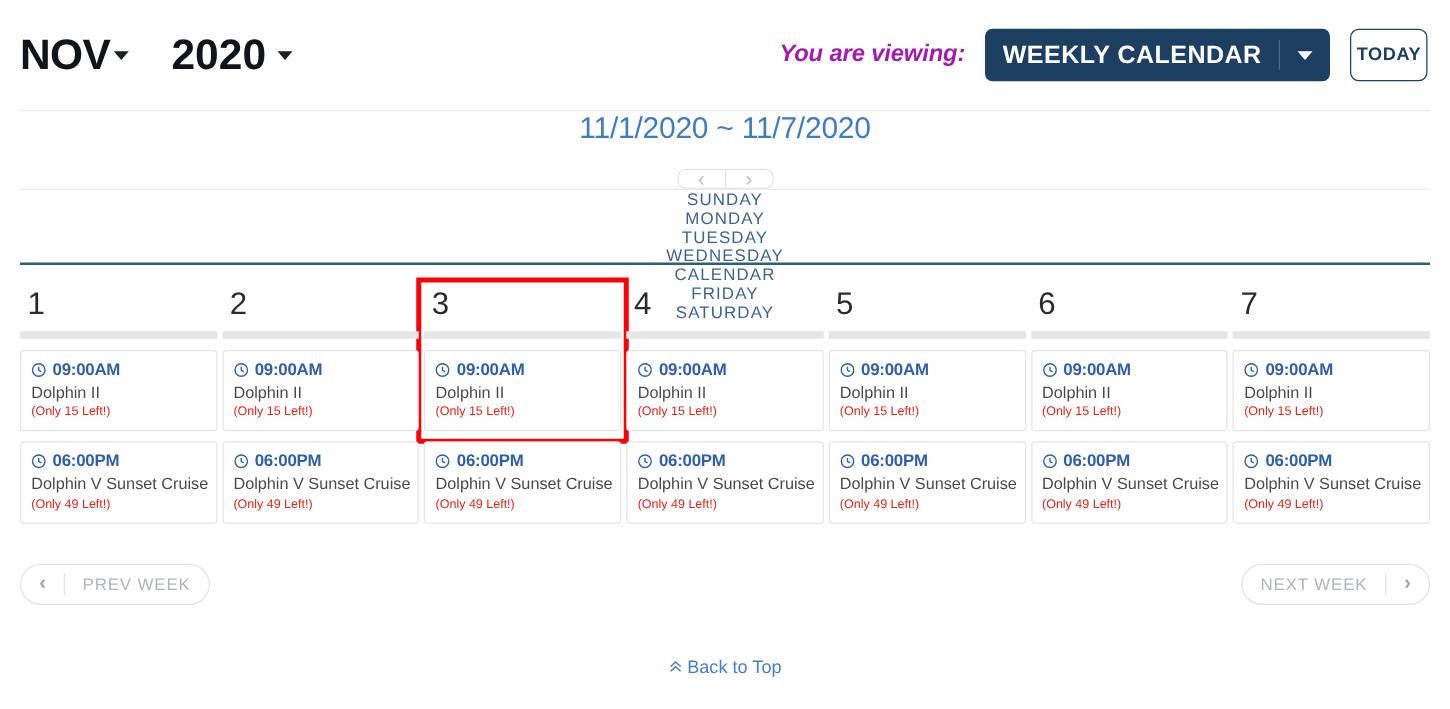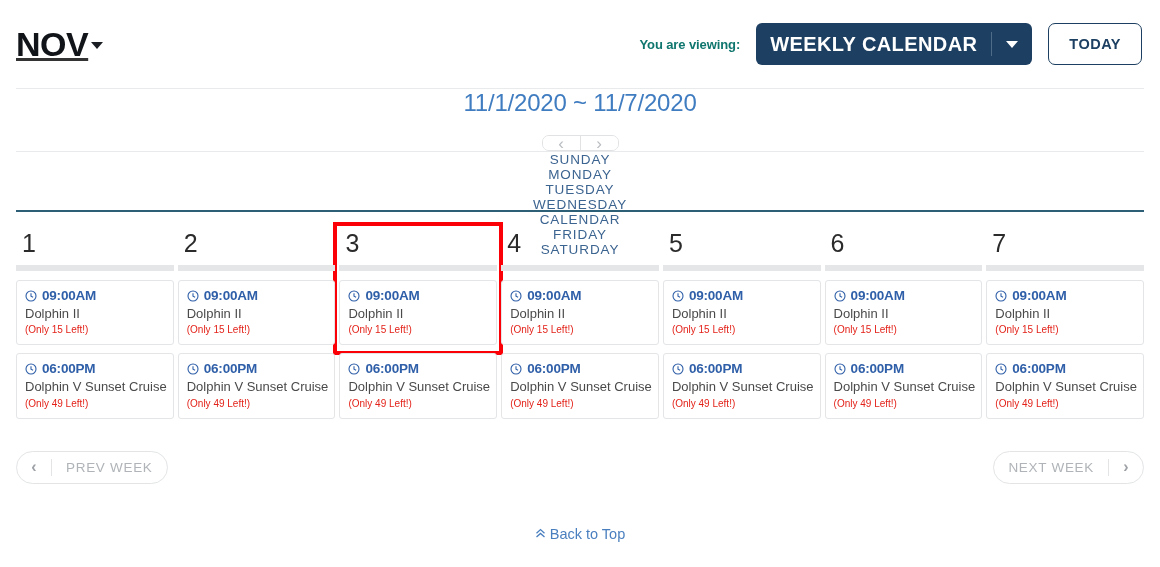--- a/index.html
+++ b/index.html
@@ -20,21 +20,20 @@
     height: 88px;
     display: flex;
     align-items: center;
     padding: 0 18px 0 16px;
     box-sizing: border-box;
   }
   .month-year {
     display: flex;
     align-items: baseline;
     gap: 16px;
-    text-decoration: underline;
   }
   .my-label {
     font-size: 34px;
     font-weight: bold;
     color: #111418;
     letter-spacing: -0.5px;
     line-height: 1;
   }
   .year-label {
     font-size: 34px;
@@ -55,23 +54,24 @@
   }
   .year-caret { margin-left: 9px; }
 
   .header-right {
     margin-left: auto;
     display: flex;
     align-items: center;
     gap: 16px;
   }
   .viewing-text {
-    font-size: 13px;
-    font-weight: bold;
-    color: #0f766e;
+    font-size: 19px;
+    font-style: italic;
+    font-weight: bold;
+    color: #a21caf;
     letter-spacing: -0.1px;
   }
   .view-select {
     background: #1d3f61;
     border-radius: 6px;
     height: 42px;
     display: flex;
     align-items: center;
     color: #ffffff;
     min-width: 222px;
@@ -99,21 +99,21 @@
   .caret-white {
     width: 0; height: 0;
     border-left: 6px solid transparent;
     border-right: 6px solid transparent;
     border-top: 7px solid #ffffff;
   }
   .today-btn {
     border: 1.6px solid #1d3f61;
     border-radius: 7px;
     height: 42px;
-    padding: 0 20px;
+    padding: 0 4px;
     display: flex;
     align-items: center;
     justify-content: center;
     color: #1d3f61;
     font-size: 14.5px;
     font-weight: bold;
     letter-spacing: 0.5px;
     background: #ffffff;
     box-sizing: border-box;
   }
@@ -313,20 +313,24 @@
 </style>
 </head>
 <body>
 
 <div class="top-header">
 
   <div class="month-year">
     <div style="display:flex;align-items:baseline;">
       <span class="my-label">NOV</span>
       <span class="caret-dark"></span>
+    </div>
+    <div style="display:flex;align-items:baseline;">
+      <span class="year-label">2020</span>
+      <span class="caret-dark year-caret"></span>
     </div>
   </div>
 
   <div class="header-right">
     <span class="viewing-text">You are viewing:</span>
 
     <div class="view-select">
       <span class="view-select-label">WEEKLY CALENDAR</span>
       <span class="view-select-divider"></span>
       <span class="view-select-caret-box">

